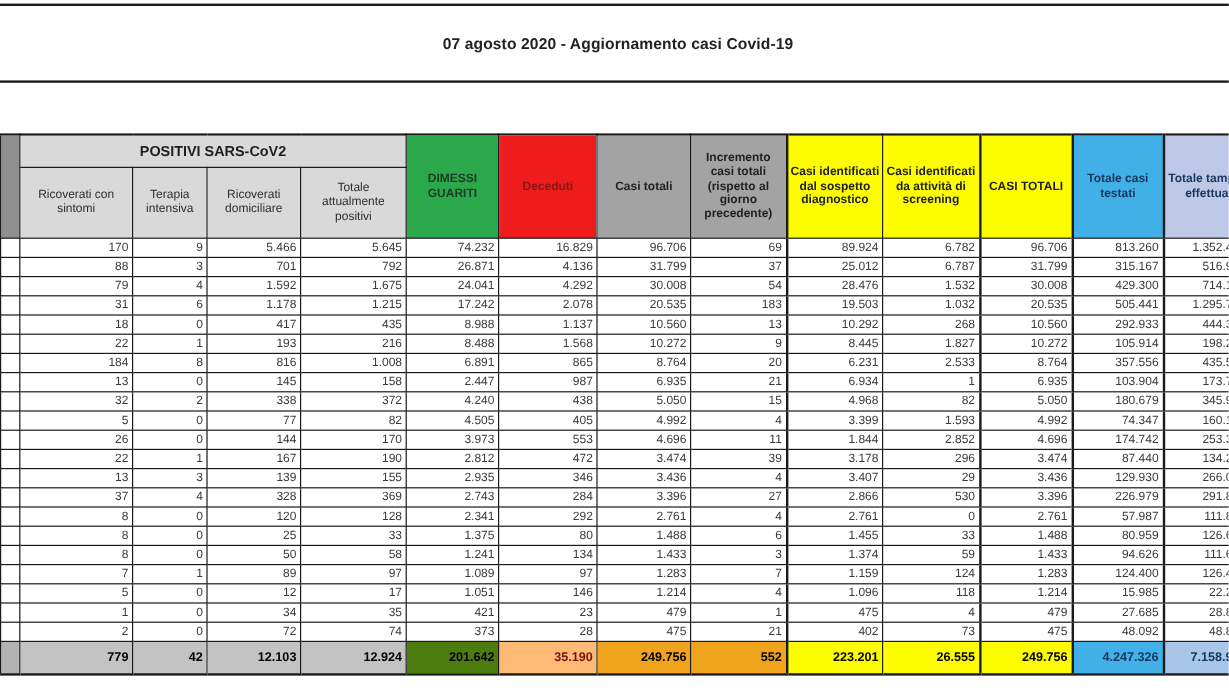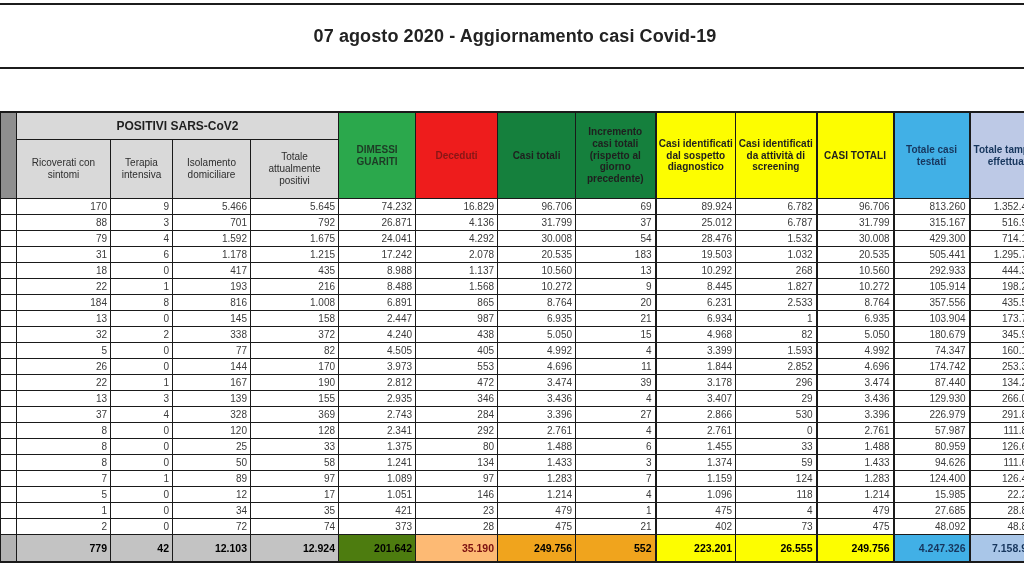--- a/index.html
+++ b/index.html
@@ -7,21 +7,21 @@
     width:1024px;height:576px;overflow:hidden;background:#ffffff;
     font-family:"Liberation Sans",sans-serif;position:relative;
   }
   
   .title-box{
     position:absolute;left:-6px;top:3px;width:1042px;height:62px;
     border-top:2px solid #1c1c1c;border-bottom:2px solid #1c1c1c;
     display:flex;flex-direction:column;align-items:center;justify-content:space-evenly;
     background:#ffffff;
   }
-  .title-line{font-size:18px;font-weight:700;color:#222;letter-spacing:.1px;}
+  .title-line{font-size:13px;font-weight:700;color:#222;letter-spacing:.1px;}
   
   .table-wrap{position:absolute;left:0;top:111px;width:1024px;height:560px;overflow:hidden;}
   table{border-collapse:collapse;table-layout:fixed;width:1047px;}
   td,th{border:1px solid #1a1a1a;padding:0;overflow:hidden;}
   .bl2{border-left-width:2px;}
   table{border-top:2px solid #1a1a1a;}
   tr.total-row td{border-bottom:2px solid #1a1a1a;}
   
   .stub-h{background:#8f8f8f;}
   .banner{
@@ -32,21 +32,21 @@
     background:#d9d9d9;font-size:10px;font-weight:400;color:#2e2e2e;
     text-align:center;vertical-align:middle;height:56px;line-height:1.18;
     white-space:normal;padding:1px 3px;
   }
   .hc{
     font-size:10px;font-weight:700;text-align:center;vertical-align:middle;
     white-space:normal;line-height:1.18;padding:1px 2px;
   }
   .h-green{background:#2ba84c;color:#1d3b25;}
   .h-red{background:#ee1c1c;color:#871616;}
-  .h-orange{background:#15803d;color:#1f1f1f;margin-top:44px;}
+  .h-orange{background:#a3a3a3;color:#1f1f1f;margin-top:44px;}
   .h-yellow{background:#fdfd00;color:#1f1f1f;}
   .h-blue{background:#41b0e6;color:#17365d;}
   .h-peri{background:#bdc9e6;color:#17365d;}
   
   tbody td{
     height:15px;line-height:14px;font-size:10px;color:#3a3a3a;
     text-align:right;padding-right:3px;white-space:nowrap;background:#fff;
   }
   tbody td.stub-d{padding:0;background:#fff;}
   tbody td.col-tamponi{padding-right:20px;}
@@ -100,21 +100,21 @@
         <th class="hc h-orange" rowspan="2">Incremento casi totali (rispetto al giorno precedente)</th>
         <th class="hc h-yellow bl2" rowspan="2">Casi identificati dal sospetto diagnostico</th>
         <th class="hc h-yellow" rowspan="2">Casi identificati da attività di screening</th>
         <th class="hc h-yellow bl2" rowspan="2">CASI TOTALI</th>
         <th class="hc h-blue bl2" rowspan="2">Totale casi testati</th>
         <th class="hc h-peri bl2" rowspan="2">Totale tamponi effettuati</th>
       </tr>
       <tr>
         <th class="hs">Ricoverati con sintomi</th>
         <th class="hs">Terapia intensiva</th>
-        <th class="hs">Isolamento domiciliare</th>
+        <th class="hs">Ricoverati domiciliare</th>
         <th class="hs">Totale attualmente positivi</th>
       </tr>
     </thead>
     <tbody>
         <tr>
           <td class="stub-d"></td>
           <td class="">170</td>
           <td class="">9</td>
           <td class="">5.466</td>
           <td class="">5.645</td>

